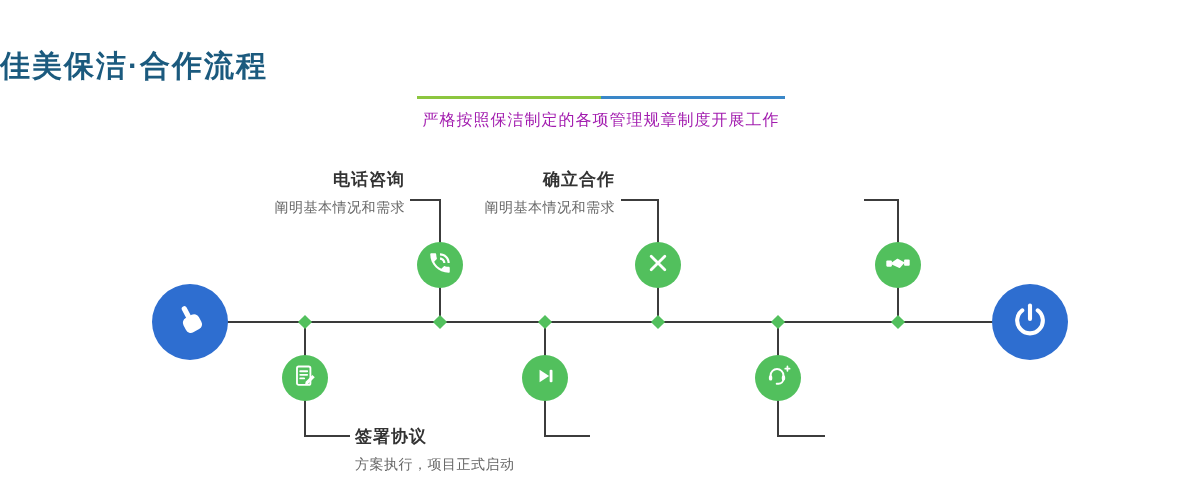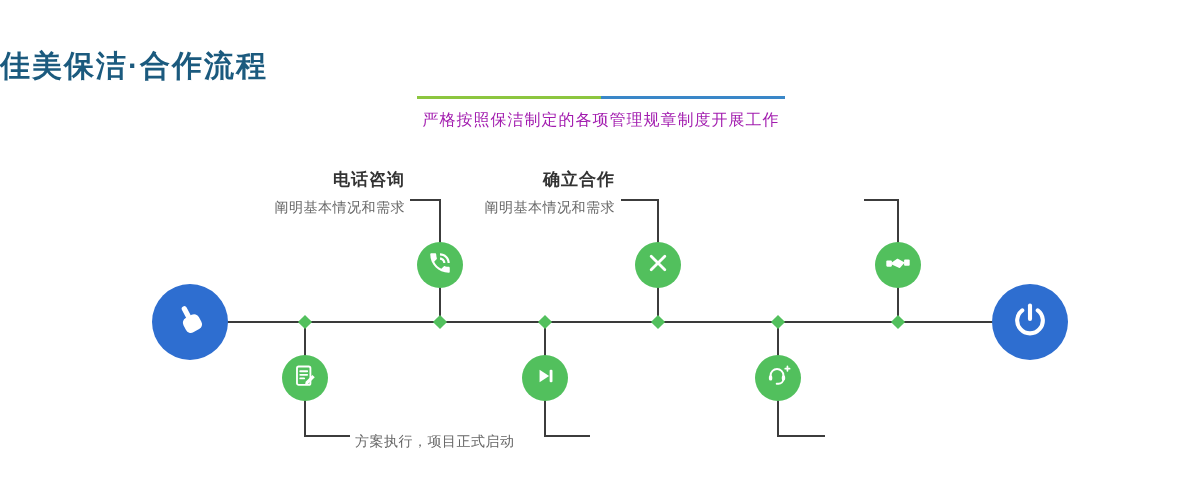--- a/index.html
+++ b/index.html
@@ -193,16 +193,17 @@
 
   <div class="step-label lab-top lt-phone">
     <h3>电话咨询</h3>
     <p>阐明基本情况和需求</p>
   </div>
   <div class="step-label lab-top lt-plan">
     <h3>确立合作</h3>
     <p>阐明基本情况和需求</p>
   </div>
   <div class="step-label lab-bot lb-sign">
+    <h3>签署协议</h3>
     <p>方案执行，项目正式启动</p>
   </div>
 
 </div>
 
 </body></html>

